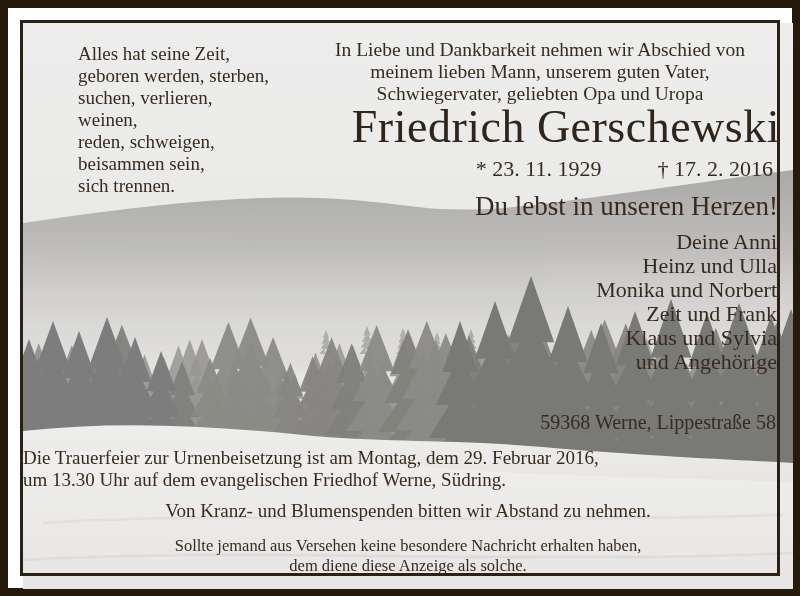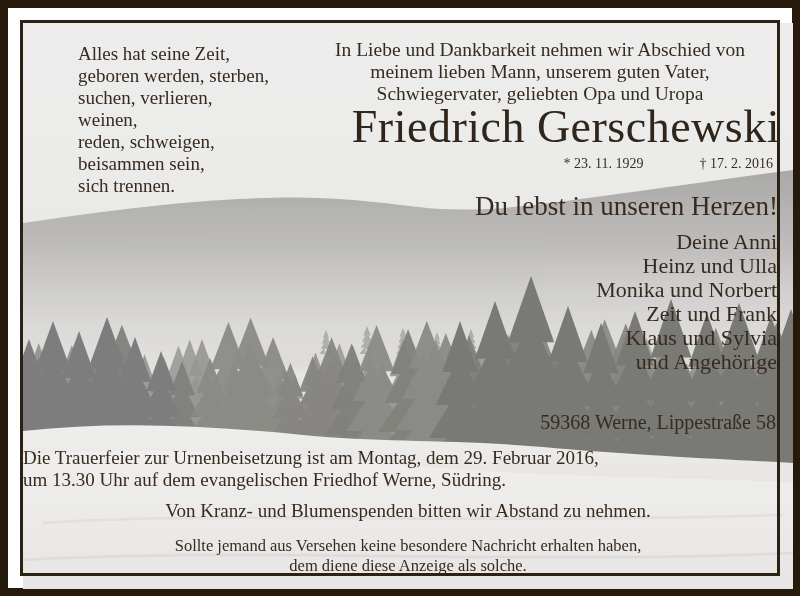--- a/index.html
+++ b/index.html
@@ -11,21 +11,21 @@
          background:#e7e7e6;overflow:hidden;}
   #scene{position:absolute;left:0;top:0;width:770px;height:566px;display:block;}
   .textlayer{position:absolute;inset:0;font-family:"Liberation Serif","DejaVu Serif",serif;
          color:#372b1f;z-index:2;}
   .poem{position:absolute;left:20px;top:20px;font-size:19px;line-height:22px;text-align:left;margin-left:35px;}
   .intro{position:absolute;right:13px;top:16px;width:480px;text-align:center;
          font-size:19.5px;line-height:22px;}
   .name{position:absolute;right:13px;top:80px;font-size:46px;line-height:48px;
          letter-spacing:0.5px;color:#30251a;white-space:nowrap;}
   .dates{position:absolute;right:20px;top:133px;display:flex;gap:56px;
-         font-size:14px;white-space:nowrap;}
+         font-size:22px;white-space:nowrap;}
   .motto{position:absolute;right:15px;top:168px;font-size:27px;white-space:nowrap;}
   .mourners{position:absolute;right:16px;top:207px;text-align:right;
          font-size:22px;line-height:24px;}
   .address{position:absolute;right:17px;top:388px;font-size:20px;white-space:nowrap;}
   .ceremony{position:absolute;left:0;top:424px;width:770px;text-align:left;
          font-size:19px;line-height:22px;}
   .flowers{position:absolute;left:0;top:477px;width:770px;text-align:center;font-size:19px;}
   .note{position:absolute;left:0;top:513px;width:770px;text-align:center;
          font-size:16.5px;line-height:19.5px;}
 </style>

